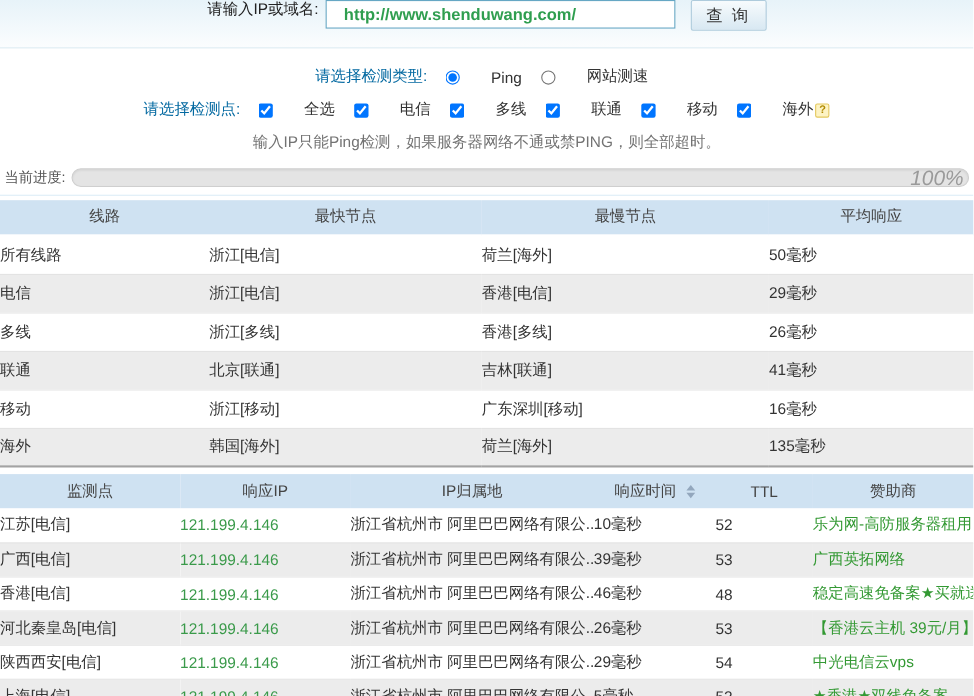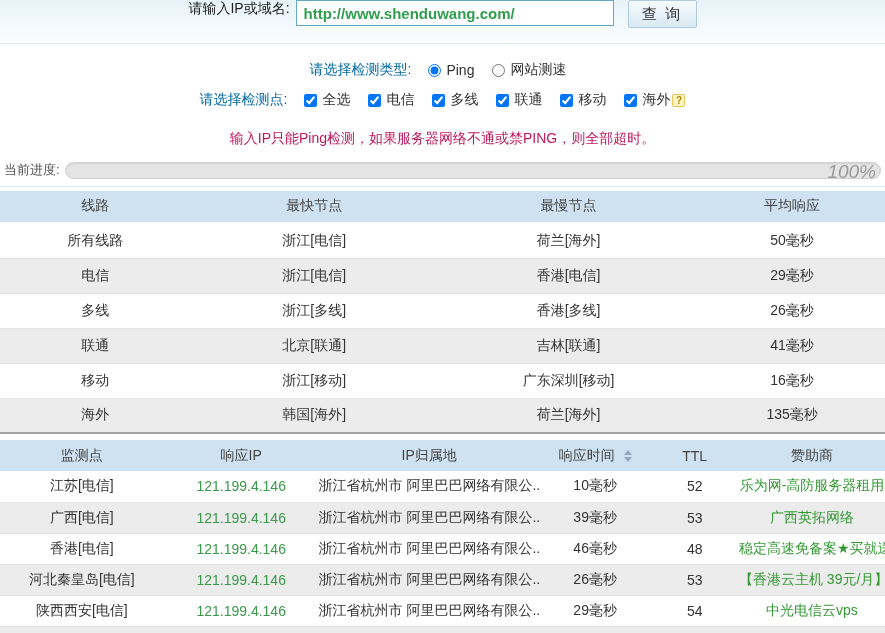--- a/index.html
+++ b/index.html
@@ -4,54 +4,54 @@
 <style>
   * { margin:0; padding:0; box-sizing:border-box; }
   html,body { width:885px; height:633px; overflow:hidden; background:#fff;
     font-family:"Liberation Sans","DejaVu Sans",sans-serif; font-size:14px; color:#333; }
 
   
   .topbar { height:44px; display:flex; justify-content:center;
     background:linear-gradient(#e7f3f9,#fbfdfe); border-bottom:1px solid #dcebf3; }
   .topbar label { font-size:14px; color:#222; margin-right:6px; }
   .topbar input[type=text] { width:318px; height:26px; border:1px solid #66a7c4;
-    padding:2px 7px; font-size:15px; font-weight:bold; color:#2f9e4f;
+    padding:2px 16px; font-size:15px; font-weight:bold; color:#2f9e4f;
     font-family:"Liberation Sans","DejaVu Sans",sans-serif; outline:none; }
   .topbar button { width:69px; height:28px; margin-left:14px; cursor:pointer;
     background:linear-gradient(#f7fbfd,#d8e8f2); border:1px solid #aecbdc;
     border-radius:2px; font-size:15px; color:#333; letter-spacing:2px;
     font-family:"Liberation Sans","DejaVu Sans",sans-serif; }
 
   
   .opt-row { display:flex; align-items:center; justify-content:center; }
   .type-row { margin-top:14px; height:24px; }
   .node-row { margin-top:6px; height:24px; }
   .opt-row .row-label { color:#0369a1; margin-right:8px; }
-  .opt-row label { display:inline-flex; align-items:center; margin:0 9px; cursor:pointer; }
+  .opt-row label { display:inline-flex; align-items:center; margin:0 9px; cursor:pointer;gap:23px; }
   .opt-row input { margin-right:5px; }
   .help-icon { display:inline-block; width:13px; height:13px; line-height:12px;
     margin-left:2px; text-align:center; background:#fdf3c3; border:1px solid #e3c75e;
     border-radius:2px; color:#b08900; font-size:10px; font-weight:bold; cursor:pointer; }
 
-  .notice { margin-top:18px; height:22px; text-align:center; color:#be185d; font-size:14px; }
+  .notice { margin-top:9px; height:22px; text-align:center; color:#737373; font-size:14px; }
 
   
   .progress-row { margin-top:6px; padding:3px 4px 7px 4px; display:flex; align-items:center;
     border-bottom:1px solid #ddedf7; }
   .progress-label { font-size:13px; color:#555; margin-right:5px; white-space:nowrap; }
   .progress-track { position:relative; flex:1; height:17px; background:#e4e4e4;
     border:1px solid #cfcfcf; border-radius:9px;
     box-shadow:inset 0 1px 2px rgba(0,0,0,0.08); }
   .progress-text { position:absolute; right:4px; top:-2px; font-size:19px;
     font-style:italic; color:#9a9a9a; }
 
   
   table { width:100%; border-collapse:collapse; table-layout:fixed; }
   th { font-weight:normal; color:#444; background:#cfe2f2; text-align:center; }
-  td { text-align:center; color:#333; white-space:nowrap; overflow:hidden; }
+  td { color:#333; white-space:nowrap; overflow:hidden; }
 
   .summary-table { margin-top:4px; border-bottom:2px solid #a3a3a3; }
   .summary-table th { height:32px; border-bottom:3px solid #fff; }
   .summary-table td { height:35px; border-bottom:1px solid #e3e3e3; }
   .summary-table tbody tr:nth-child(even) { background:#ececec; }
 
   .detail-table { margin-top:6px; }
   .detail-table th { height:31px; }
   .detail-table td { height:31px; border-bottom:1px solid #e3e3e3; }
   .detail-table tbody tr:nth-child(even) { background:#ececec; }

